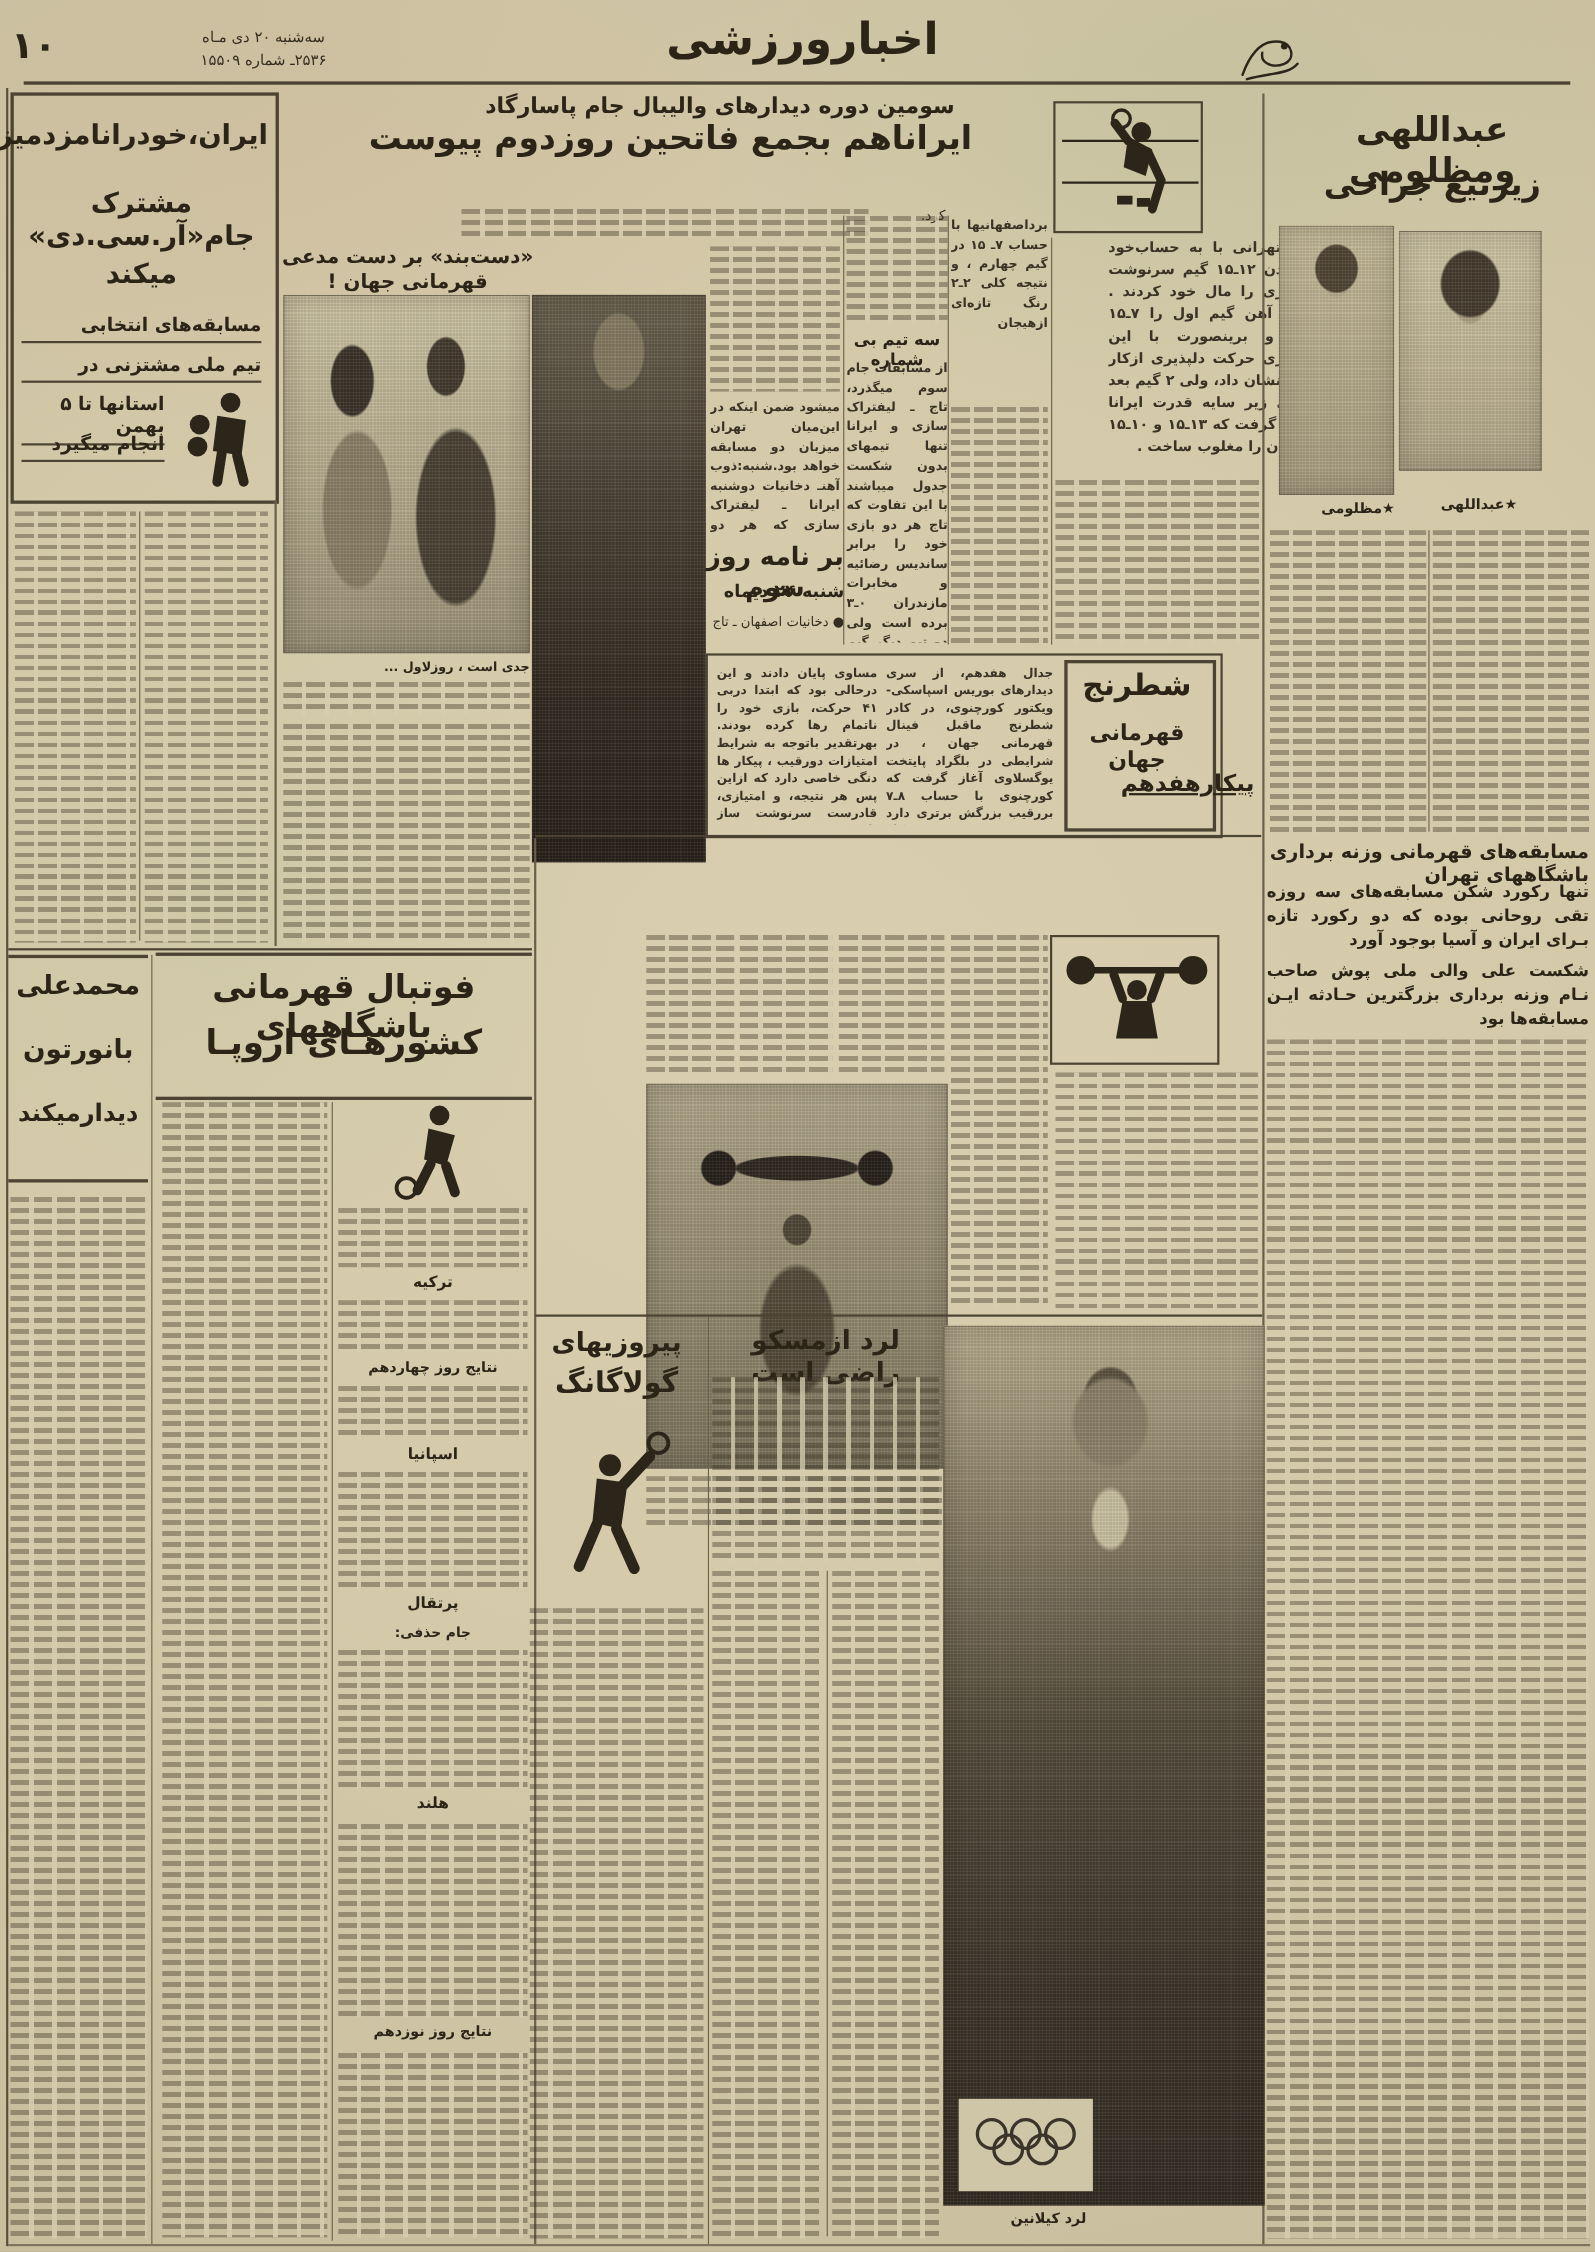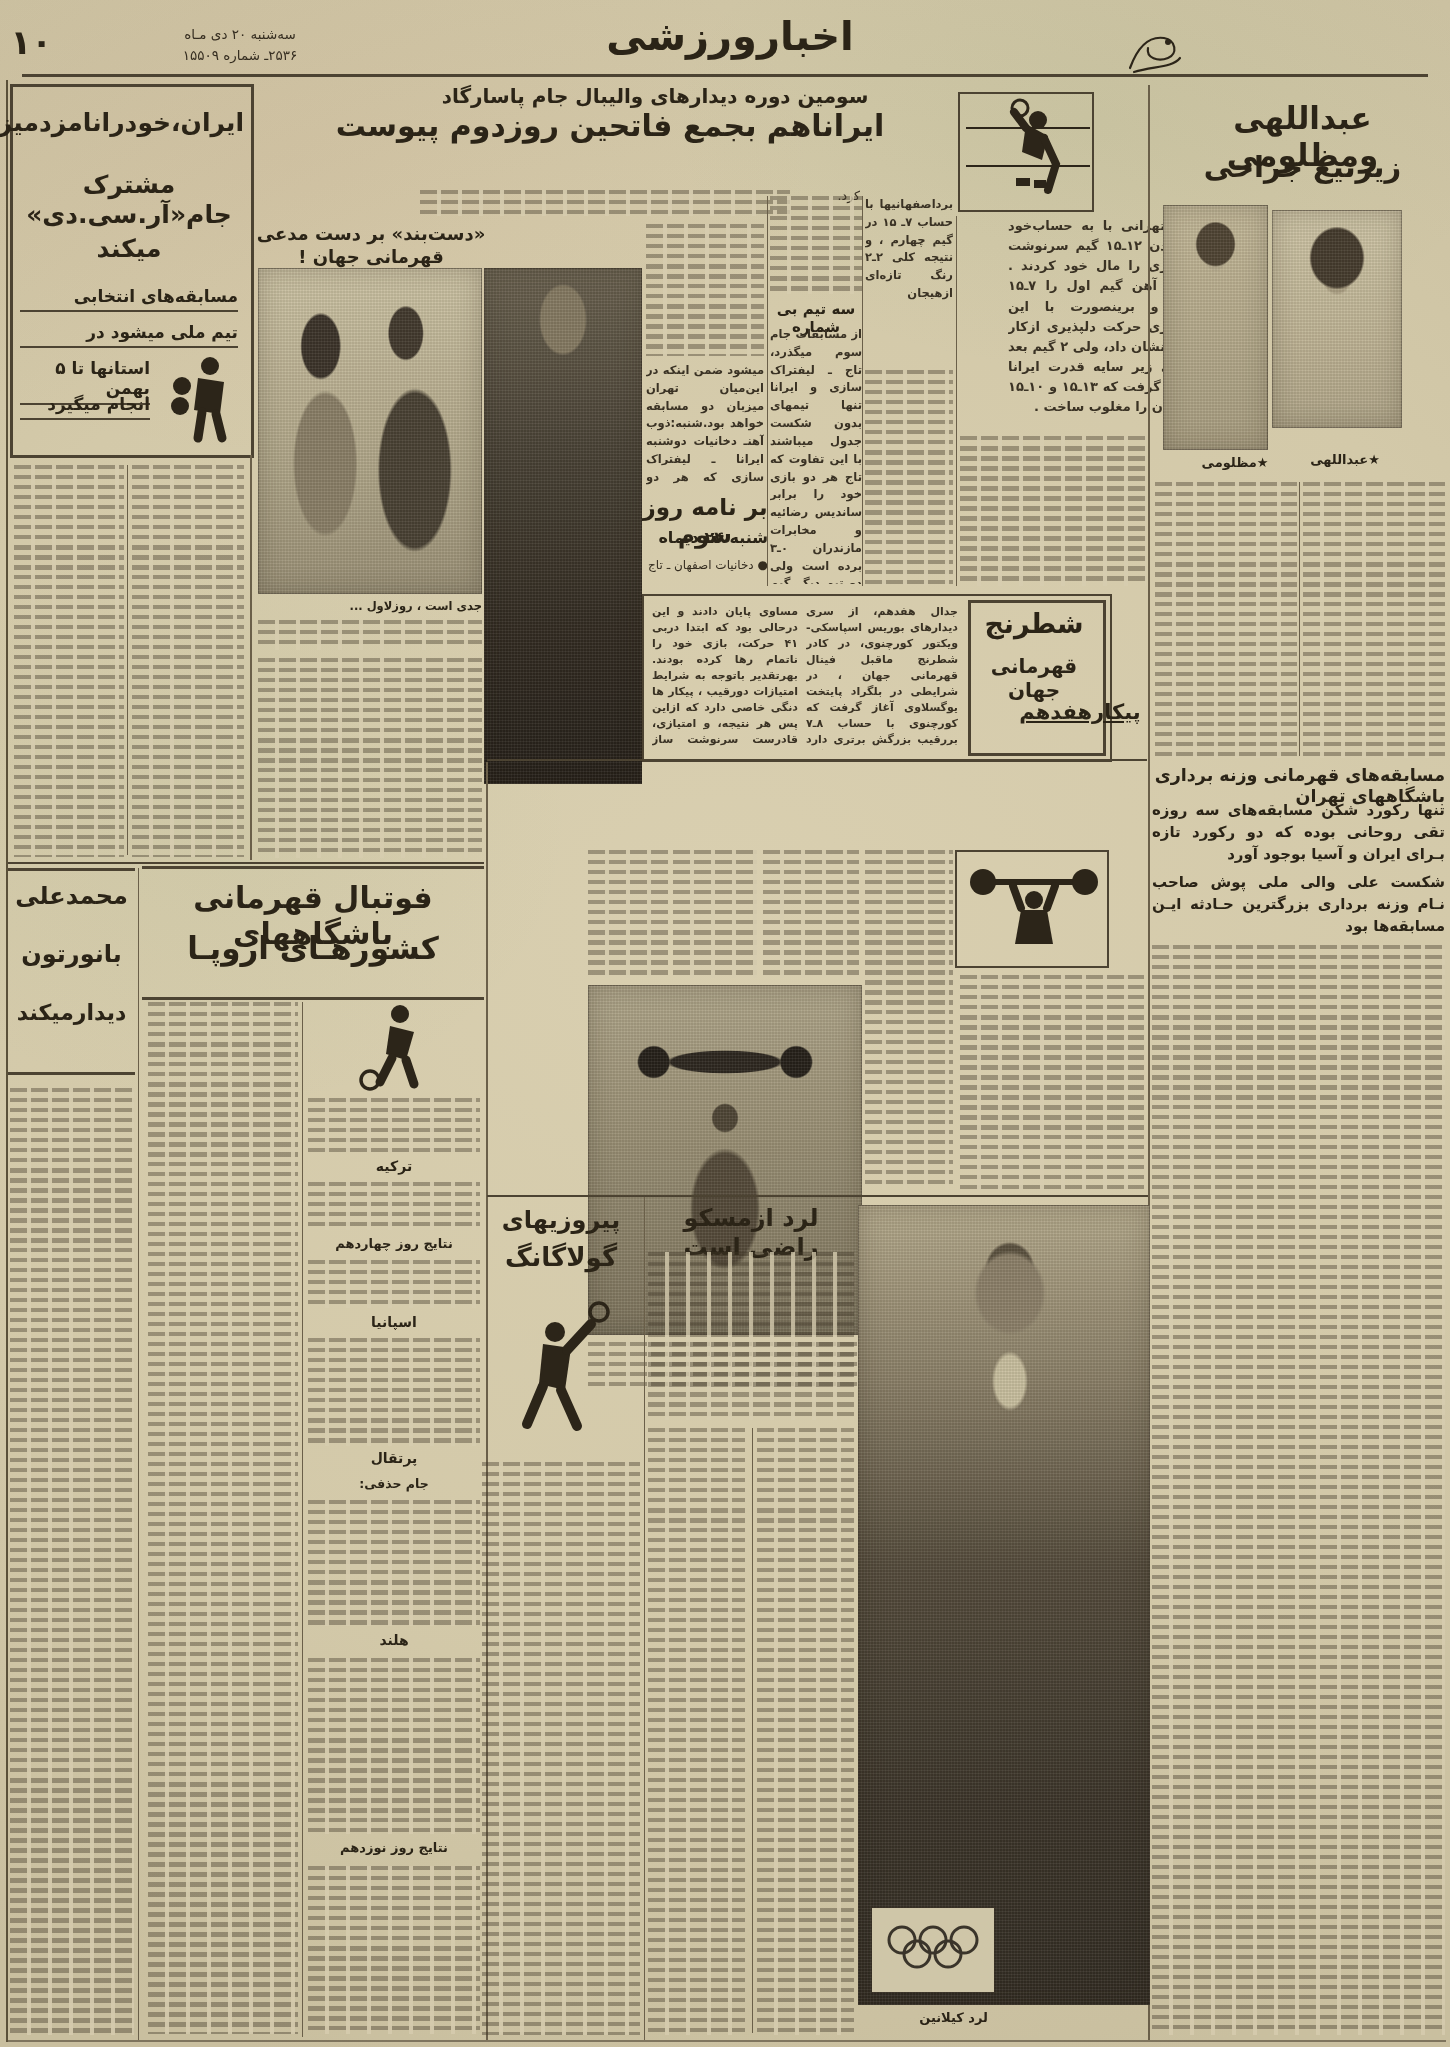--- a/index.html
+++ b/index.html
@@ -46,21 +46,21 @@
   <div class="hr" style="left:22px;top:74px;width:1406px;height:3px;"></div>
 
   <div class="vr" style="left:6px;top:80px;height:1962px;width:2px;background:#5a5039;"></div>
   <div class="hr" style="left:8px;top:2040px;width:1438px;height:2px;opacity:.6;"></div>
 
   <div class="box" style="left:10px;top:84px;width:238px;height:368px;border-width:3px;"></div>
   <div class="t b ctr" style="left:14px;top:108px;width:230px;font-size:25px;">ایران،خودرانامزدمیزبانی</div>
   <div class="t b ctr" style="left:14px;top:170px;width:230px;font-size:25px;">مشترک جام«آر.سی.دی»</div>
   <div class="t b ctr" style="left:14px;top:234px;width:230px;font-size:25px;">میکند</div>
   <div class="t b" style="left:20px;top:286px;width:218px;font-size:17px;text-align:right;border-bottom:2px solid #4c4332;padding-bottom:4px;">مسابقه‌های انتخابی</div>
-  <div class="t b" style="left:20px;top:322px;width:218px;font-size:17px;text-align:right;border-bottom:2px solid #4c4332;padding-bottom:4px;">تیم ملی میشود در</div>
+  <div class="t b" style="left:20px;top:322px;width:218px;font-size:17px;text-align:right;border-bottom:2px solid #4c4332;padding-bottom:4px;">تیم ملی مشتزنی در</div>
   <div class="t b" style="left:20px;top:358px;width:130px;font-size:17px;text-align:right;border-bottom:2px solid #4c4332;padding-bottom:4px;">استانها تا ۵ بهمن</div>
   <div class="t b" style="left:20px;top:394px;width:130px;font-size:17px;text-align:right;border-bottom:2px solid #4c4332;padding-bottom:4px;">انجام میگیرد</div>
   <div style="position:absolute;left:158px;top:352px;">
     <svg width="86" height="92" viewBox="0 0 86 92">
       <circle cx="52" cy="14" r="9" fill="#2c2519"></circle>
       <path d="M40,26 L66,30 L62,62 L36,58 Z" fill="#2c2519"></path>
       <circle cx="24" cy="34" r="9" fill="#2c2519"></circle>
       <circle cx="22" cy="54" r="9" fill="#2c2519"></circle>
       <path class="pict" stroke-width="9" d="M44,60 L40,86 M58,62 L64,86"></path>
     </svg>

